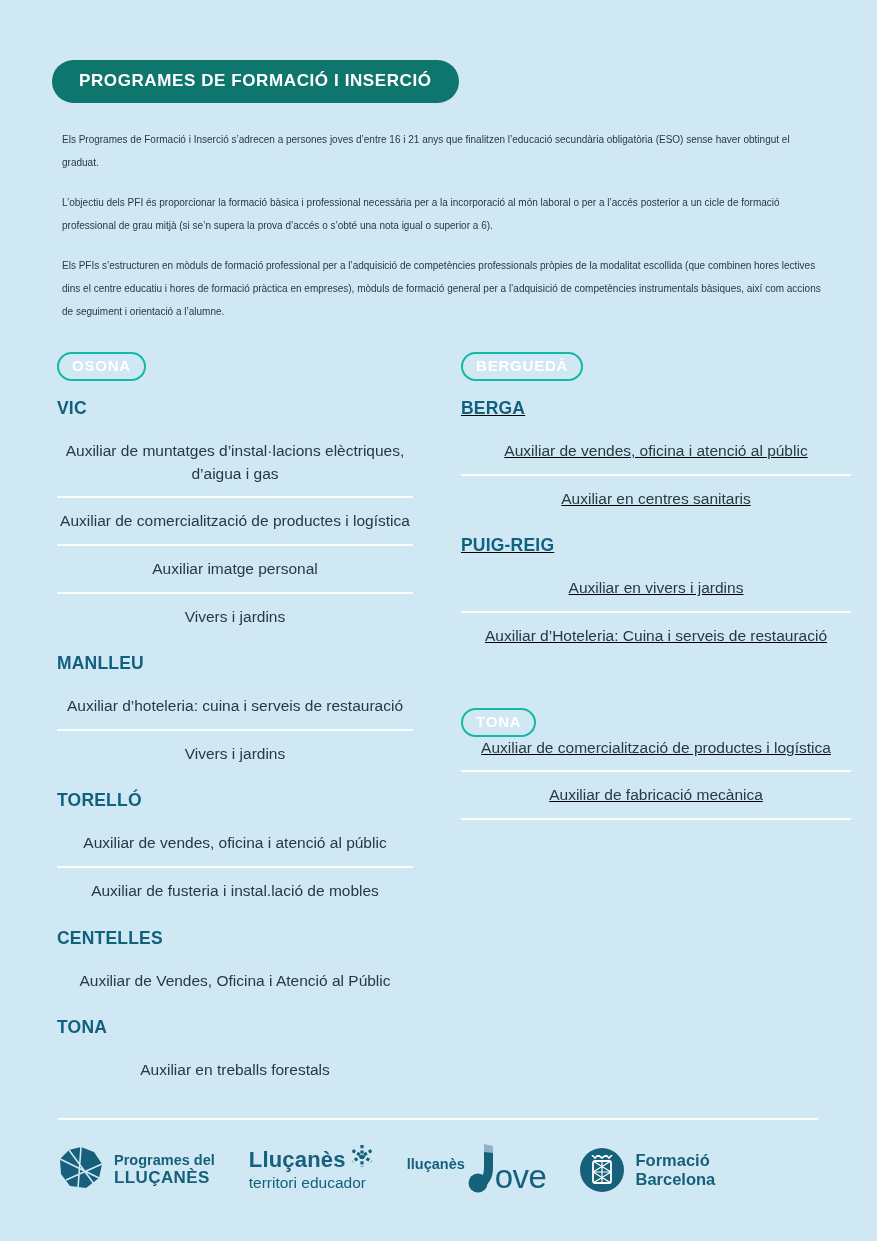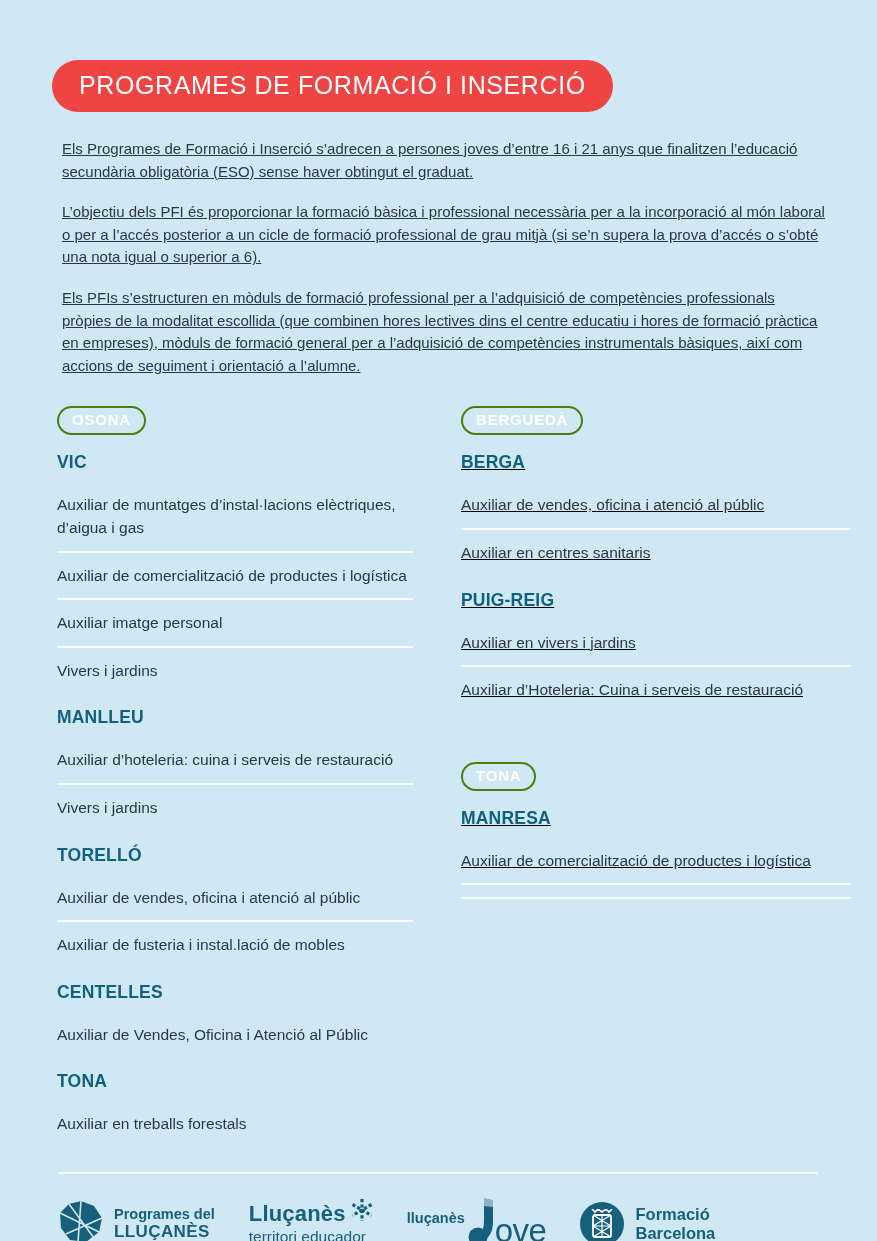--- a/index.html
+++ b/index.html
@@ -12,51 +12,50 @@
   .page {
     width: 877px;
     min-height: 1241px;
     background: #cfe8f3;
     padding: 60px 28px 30px 52px;
     position: relative;
   }
   
   .title-pill {
     display: inline-block;
-    background: #ef4444;
+    background: #0f766e;
     color: #ffffff;
-    font-size: 25px;
-    font-weight: 400;
+    font-size: 17px;
+    font-weight: 700;
     letter-spacing: 0.6px;
     padding: 11px 27px 12px;
     border-radius: 28px;
   }
   
   .intro {
     margin: 26px 0 0 10px;
     width: 764px;
     color: #2a3840;
-    font-size: 15px;
+    font-size: 10px;
     line-height: 22.6px;
-    text-decoration: underline;
   }
   .intro p { margin: 0 0 18px; }
   .intro p:last-child { margin-bottom: 0; }
   
   .columns {
     display: flex;
     align-items: flex-start;
     margin: 29px 0 0 5px;
   }
   .col-left  { width: 356px; margin-right: 48px; flex: none; }
   .col-right { width: 390px; flex: none; text-decoration: underline; }
   .region + .region { margin-top: 60px; }
   .badge {
     display: inline-block;
-    border: 2px solid #4d7c0f;
+    border: 2px solid #14b8a6;
     border-radius: 16px;
     padding: 3px 13px 5px;
     color: #ffffff;
     font-size: 15px;
     font-weight: 800;
     letter-spacing: 0.8px;
   }
   .city {
     margin: 25px 0 0;
     font-size: 17.5px;
@@ -64,20 +63,21 @@
     letter-spacing: 0.2px;
     color: #11607e;
   }
   .badge + .city { margin-top: 17px; }
   .item {
     margin: 0;
     padding: 0;
     color: #2a3840;
     font-size: 15.5px;
     line-height: 22.6px;
+    text-align: center;
   }
   .city + .item { margin-top: 21px; }
   .sep {
     height: 2px;
     background: rgba(255,255,255,0.88);
     margin: 11px 0 12px;
   }
   
   .footer { margin: 36px 0 0 6px; width: 760px; }
   .footer-divider {
@@ -125,21 +125,21 @@
     <p>L’objectiu dels PFI és proporcionar la formació bàsica i professional necessària per a la incorporació al món laboral o per a l’accés posterior a un cicle de formació professional de grau mitjà (si se’n supera la prova d’accés o s’obté una nota igual o superior a 6).</p>
     <p>Els PFIs s’estructuren en mòduls de formació professional per a l’adquisició de competències professionals pròpies de la modalitat escollida (que combinen hores lectives dins el centre educatiu i hores de formació pràctica en empreses), mòduls de formació general per a l’adquisició de competències instrumentals bàsiques, així com accions de seguiment i orientació a l’alumne.</p>
   </div>
 
   <div class="columns">
     <div class="col-left">
         <section class="region"><span class="badge">OSONA</span><h3 class="city">VIC</h3><p class="item">Auxiliar de muntatges d’instal·lacions elèctriques, d’aigua i gas</p><div class="sep"></div><p class="item">Auxiliar de comercialització de productes i logística</p><div class="sep"></div><p class="item">Auxiliar imatge personal</p><div class="sep"></div><p class="item">Vivers i jardins</p><h3 class="city">MANLLEU</h3><p class="item">Auxiliar d’hoteleria: cuina i serveis de restauració</p><div class="sep"></div><p class="item">Vivers i jardins</p><h3 class="city">TORELLÓ</h3><p class="item">Auxiliar de vendes, oficina i atenció al públic</p><div class="sep"></div><p class="item">Auxiliar de fusteria i instal.lació de mobles</p><h3 class="city">CENTELLES</h3><p class="item">Auxiliar de Vendes, Oficina i Atenció al Públic</p><h3 class="city">TONA</h3><p class="item">Auxiliar en treballs forestals</p></section>
       </div>
     <div class="col-right">
         <section class="region"><span class="badge">BERGUEDÀ</span><h3 class="city">BERGA</h3><p class="item">Auxiliar de vendes, oficina i atenció al públic</p><div class="sep"></div><p class="item">Auxiliar en centres sanitaris</p><h3 class="city">PUIG-REIG</h3><p class="item">Auxiliar en vivers i jardins</p><div class="sep"></div><p class="item">Auxiliar d’Hoteleria: Cuina i serveis de restauració</p></section>
-        <section class="region"><span class="badge">TONA</span><h3 class="city">MANRESA</h3><p class="item">Auxiliar de comercialització de productes i logística</p><div class="sep"></div><div class="sep"></div></section>
+        <section class="region"><span class="badge">TONA</span><p class="item">Auxiliar de comercialització de productes i logística</p><div class="sep"></div><p class="item">Auxiliar de fabricació mecànica</p><div class="sep"></div></section>
       </div>
   </div>
 
   <div class="footer">
     <hr class="footer-divider">
     <div class="logos">
 
       <div class="logo logo-consorci">
         <span class="leaf">
           <svg width="46" height="44" viewBox="0 0 46 44">

